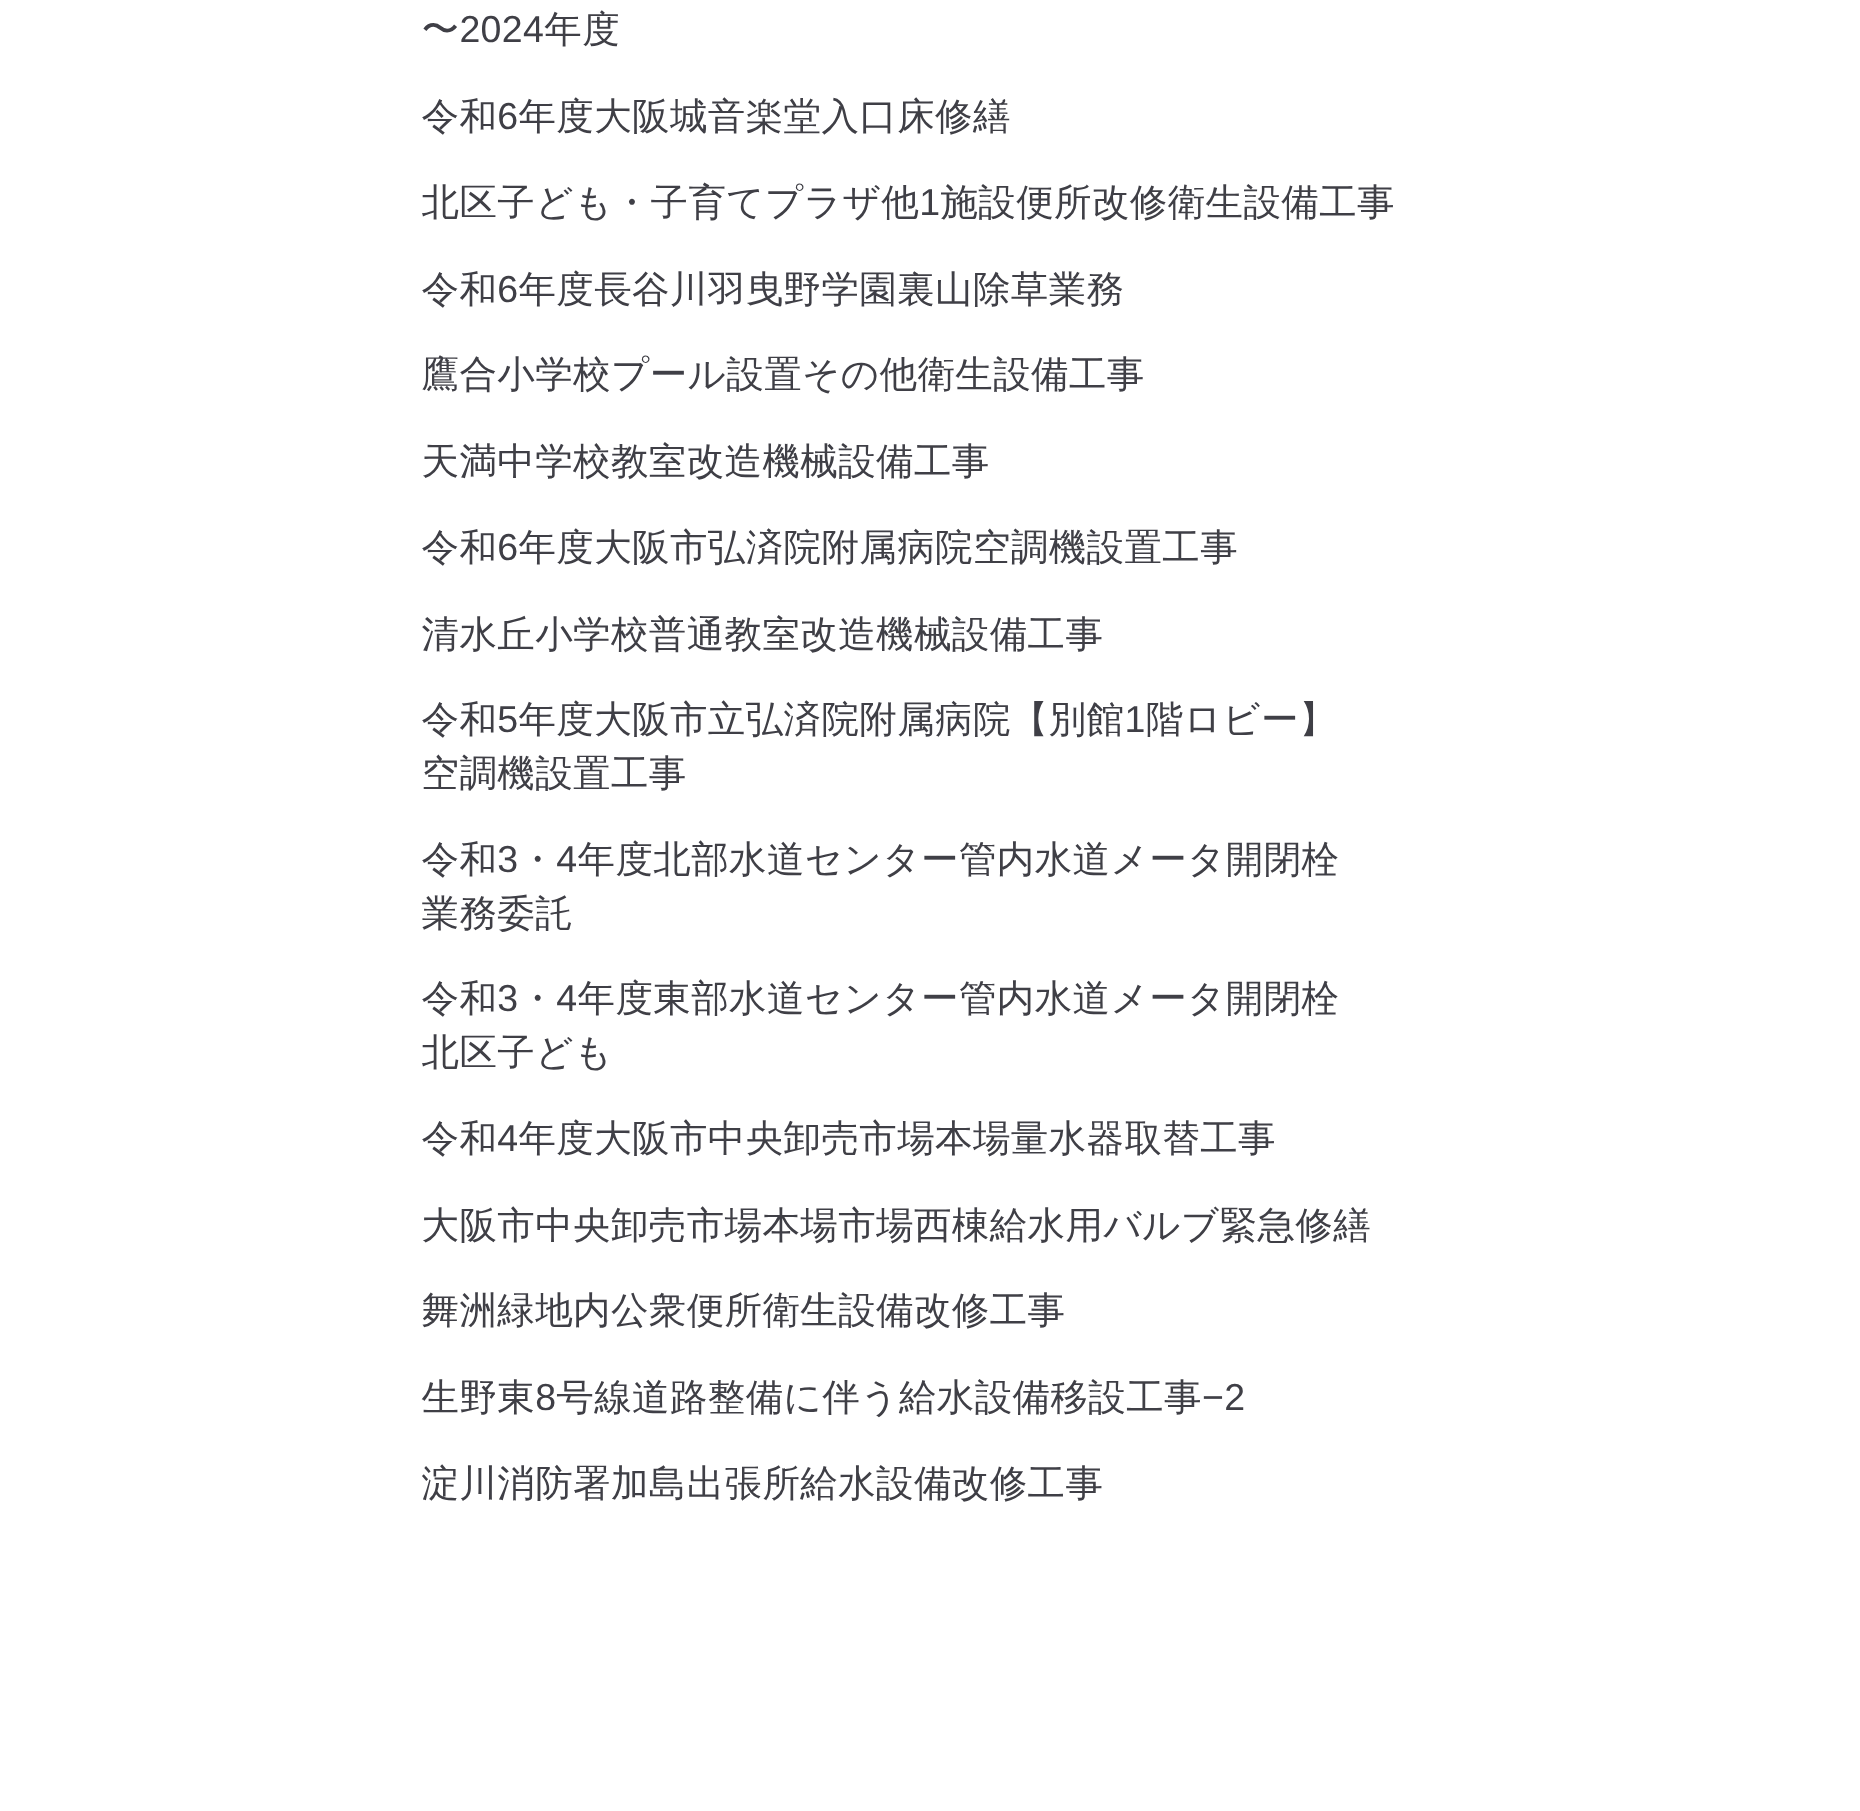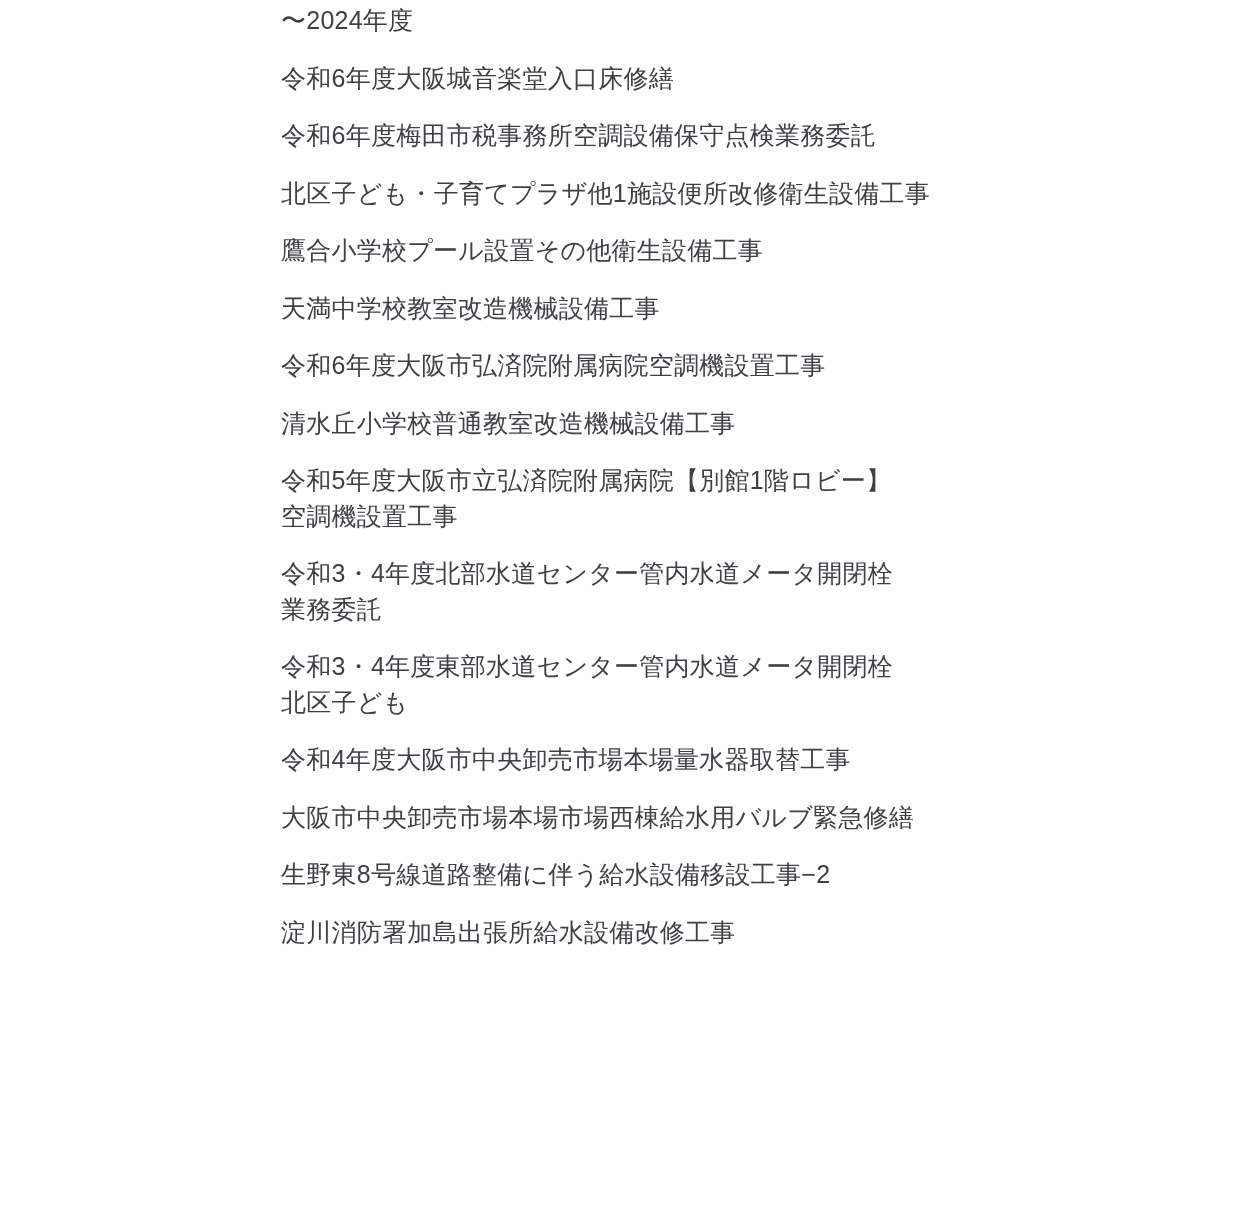--- a/index.html
+++ b/index.html
@@ -37,30 +37,31 @@
     margin-top: 3px;
   }
 </style>
 </head>
 <body>
 
 <div class="page">
   <ul class="list">
     <li class="list-item">〜2024年度</li>
     <li class="list-item">令和6年度大阪城音楽堂入口床修繕</li>
-    <li class="list-item">令和6年度梅田市税事務所空調設備保守点検業務委託</li>
     <li class="list-item">北区子ども・子育てプラザ他1施設便所改修衛生設備工事</li>
+    <li class="list-item">令和6年度長谷川羽曳野学園裏山除草業務</li>
     <li class="list-item">鷹合小学校プール設置その他衛生設備工事</li>
     <li class="list-item">天満中学校教室改造機械設備工事</li>
     <li class="list-item">令和6年度大阪市弘済院附属病院空調機設置工事</li>
     <li class="list-item">清水丘小学校普通教室改造機械設備工事</li>
     <li class="list-item">令和5年度大阪市立弘済院附属病院【別館1階ロビー】
 空調機設置工事</li>
     <li class="list-item">令和3・4年度北部水道センター管内水道メータ開閉栓
 業務委託</li>
     <li class="list-item">令和3・4年度東部水道センター管内水道メータ開閉栓
 北区子ども</li>
     <li class="list-item">令和4年度大阪市中央卸売市場本場量水器取替工事</li>
     <li class="list-item">大阪市中央卸売市場本場市場西棟給水用バルブ緊急修繕</li>
+    <li class="list-item">舞洲緑地内公衆便所衛生設備改修工事</li>
     <li class="list-item">生野東8号線道路整備に伴う給水設備移設工事−2</li>
     <li class="list-item">淀川消防署加島出張所給水設備改修工事</li>
   </ul>
 </div>
 
 </body></html>

